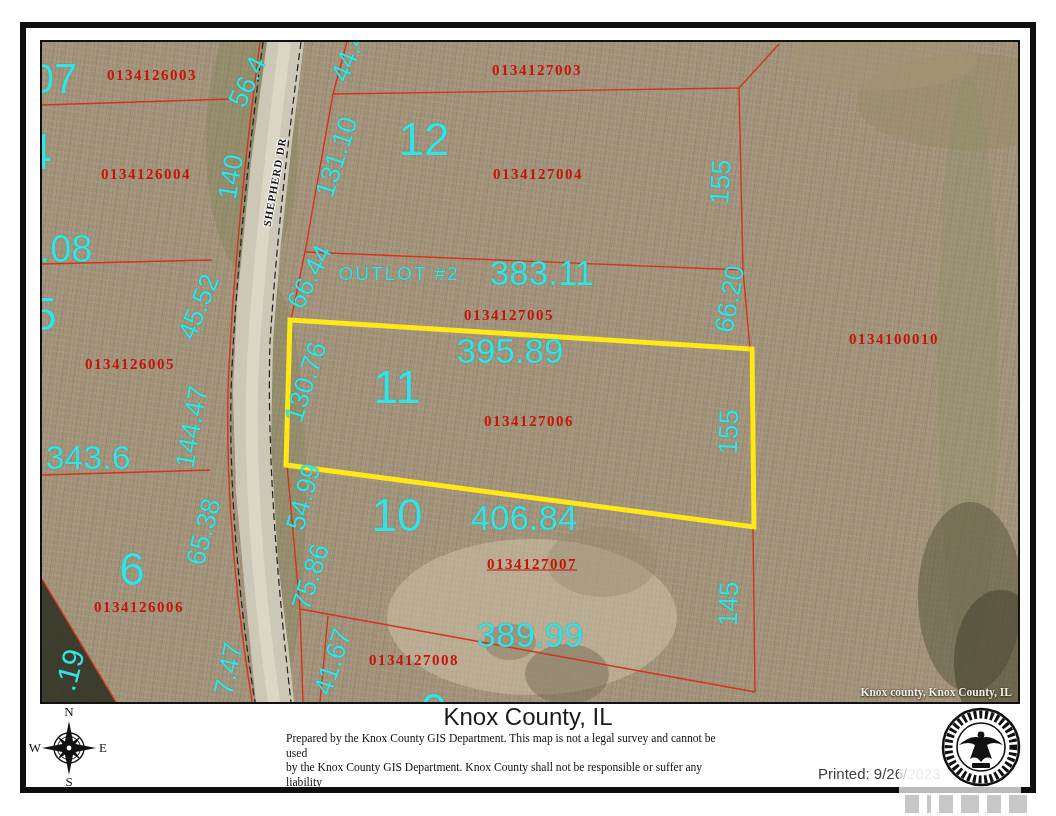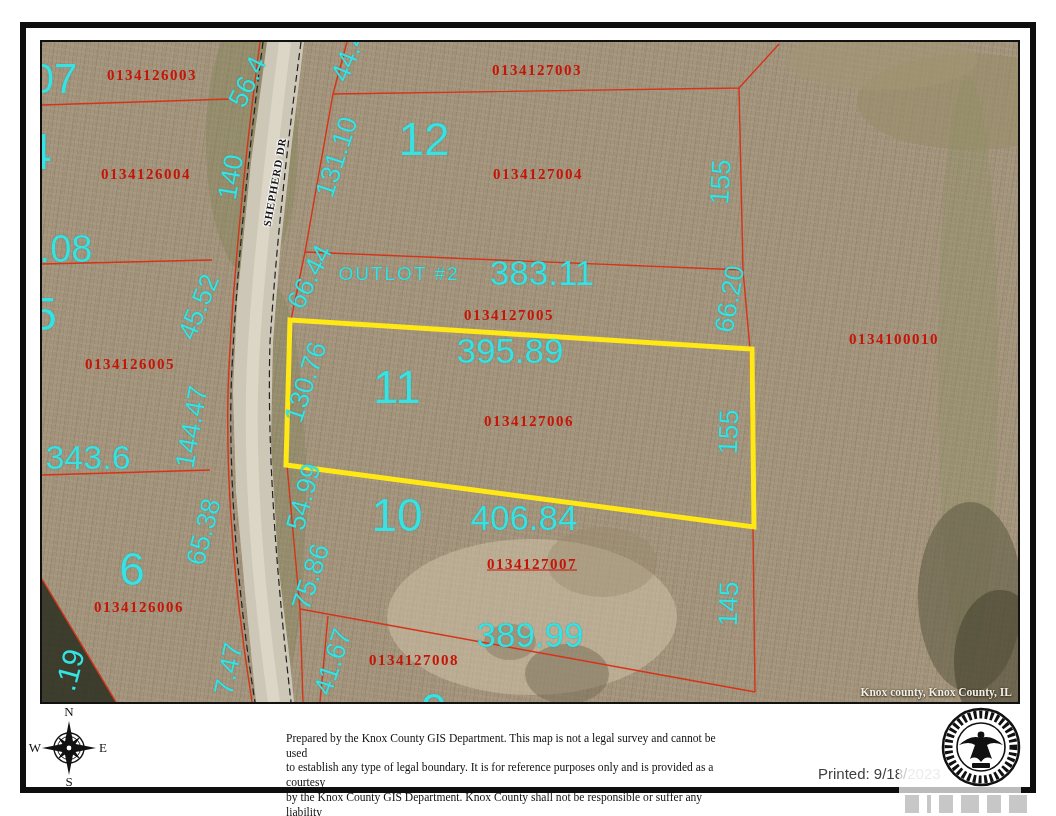--- a/index.html
+++ b/index.html
@@ -139,24 +139,24 @@
         <div class="lbl dim" style="left: 162px; top: 490px; transform: translate(-50%, -50%) rotate(-75deg);">65.38</div>
         <div class="lbl dim" style="left: 269px; top: 535px; transform: translate(-50%, -50%) rotate(-72deg);">75.86</div>
         <div class="lbl dim" style="left: 687px; top: 562px; transform: translate(-50%, -50%) rotate(-88deg);">145</div>
         <div class="lbl dim" style="left: 291px; top: 620px; transform: translate(-50%, -50%) rotate(-72deg);">41.67</div>
         <div class="lbl dim" style="left: 187px; top: 627px; transform: translate(-50%, -50%) rotate(-78deg);">7.47</div>
         <div class="lbl road" style="left: 233px; top: 140px; transform: translate(-50%, -50%) rotate(-80deg);">SHEPHERD DR</div>
       </div>
     <div id="map-watermark">Knox county, Knox County, IL</div>
   </div>
 
+  <div id="title">Knox County, IL</div>
 
   <div id="disclaimer">
       <div>Prepared by the Knox County GIS Department. This map is not a legal survey and cannot be used</div>
-      <div>to establish any type of legal boundary. It is for reference purposes only and is provided as a courtesy</div>
       <div>by the Knox County GIS Department.  Knox County shall not be responsible or suffer any liability</div>
     </div>
 
   <svg id="compass" width="84" height="84" viewBox="0 0 84 84">
     <circle cx="42" cy="45" r="15" fill="none" stroke="#111" stroke-width="1.4"></circle>
     <circle cx="42" cy="45" r="11.5" fill="none" stroke="#111" stroke-width="1"></circle>
     <g>
       <g fill="#111">
         <path d="M42,18 L46.5,41 L42,45 L37.5,41 Z"></path>
         <path d="M69,45 L46,49.5 L42,45 L46,40.5 Z"></path>
@@ -170,21 +170,21 @@
         <path d="M26,45 L39.5,42.2 L42,45 L39.5,47.8 Z"></path>
       </g>
       <circle cx="42" cy="45" r="3" fill="#fff" stroke="#111" stroke-width="1.2"></circle>
     </g>
     <text class="cmp" x="42" y="13" text-anchor="middle">N</text>
     <text class="cmp" x="76" y="49" text-anchor="middle">E</text>
     <text class="cmp" x="42" y="83" text-anchor="middle">S</text>
     <text class="cmp" x="8" y="49" text-anchor="middle">W</text>
   </svg>
 
-  <div id="printed"><span>Printed: 9/18/</span><span class="faded">2023</span></div>
+  <div id="printed"><span>Printed: 9/26/</span><span class="faded">2023</span></div>
 
   <div id="whitebox"></div>
 
   <svg id="seal" width="80" height="80" viewBox="0 0 80 80">
     <circle cx="40" cy="40" r="38" fill="#fff" stroke="#111" stroke-width="2.5"></circle>
     <circle cx="40" cy="40" r="32.5" fill="none" stroke="#111" stroke-width="8" stroke-dasharray="3 2.6"></circle>
     <circle cx="40" cy="40" r="24" fill="#fff" stroke="#111" stroke-width="1.6"></circle>
     <g fill="#111">
       <path d="M18,38 Q30,27 40,31 Q50,27 62,38 Q52,34 46,38 L51,52 Q45,48 40,55 Q35,48 29,52 L34,38 Q28,34 18,38 Z"></path>
       <circle cx="40" cy="28" r="3.4"></circle>

